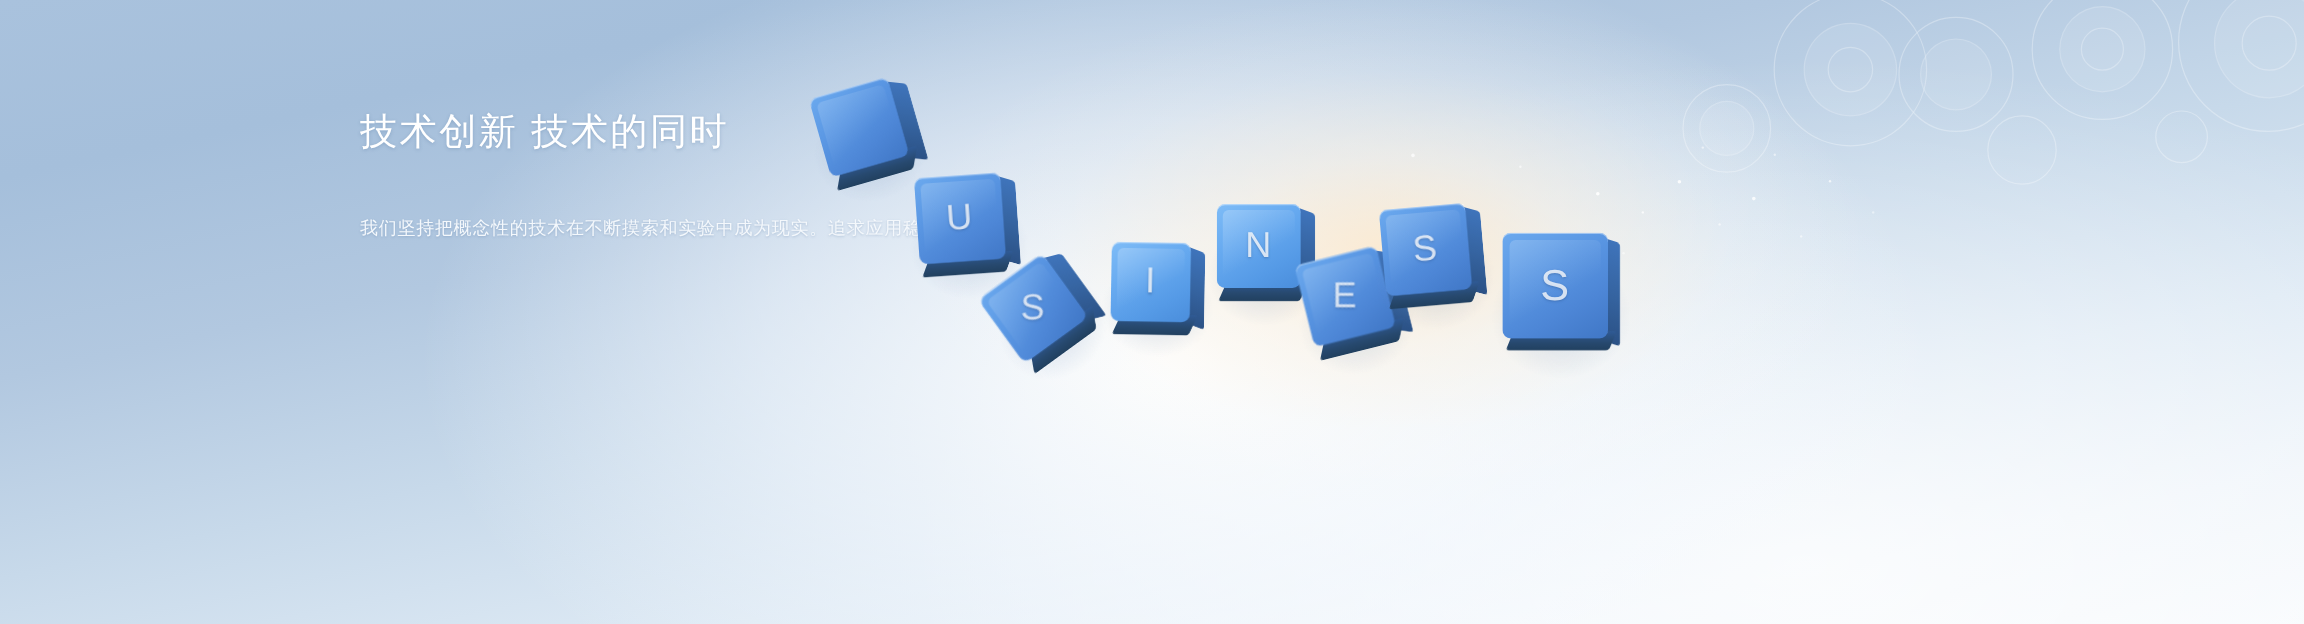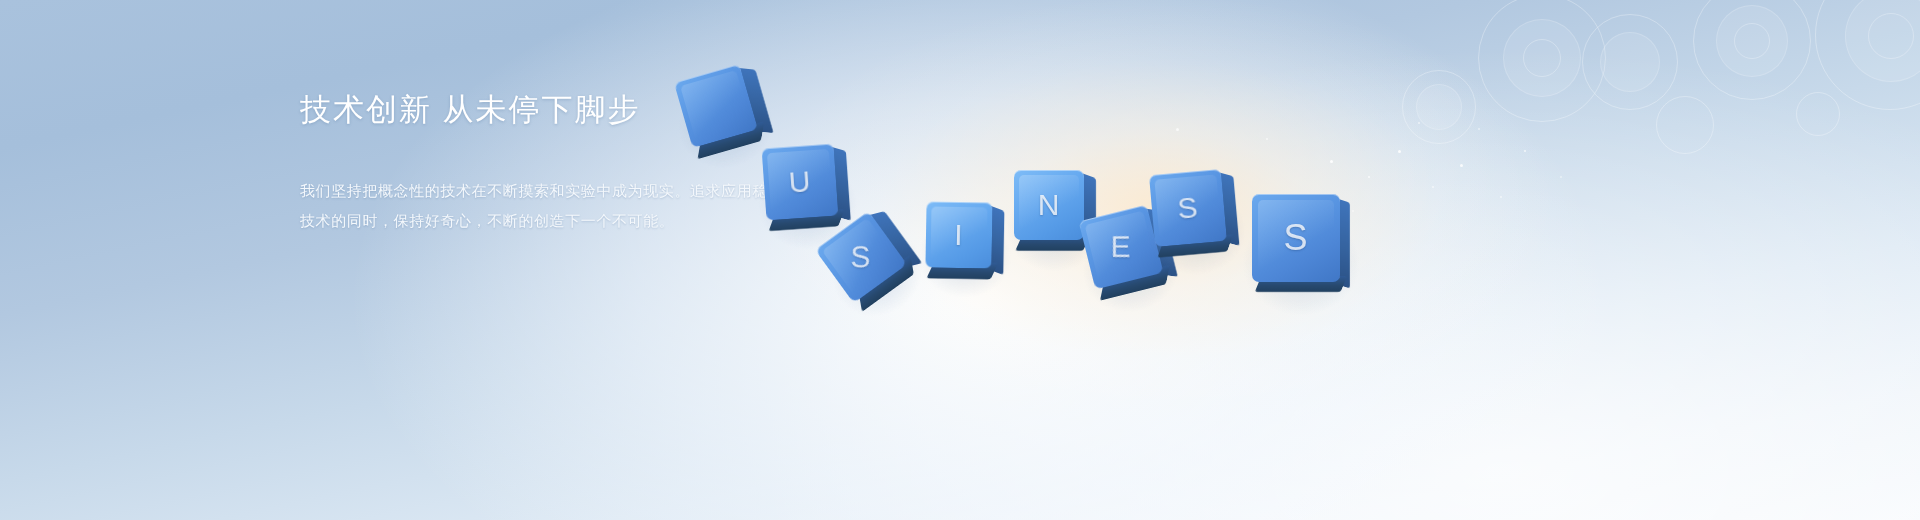--- a/index.html
+++ b/index.html
@@ -115,24 +115,23 @@
     <div class="dust" style="left:1352px; top:210px; width:2px;  height:2px;  opacity:.5;"></div>
     <div class="dust" style="left:1266px; top:138px; width:2px;  height:2px;  opacity:.6;"></div>
     <div class="dust" style="left:1418px; top:122px; width:2px;  height:2px;  opacity:.55;"></div>
     <div class="dust" style="left:1176px; top:128px; width:3px;  height:3px;  opacity:.7;"></div>
     <div class="dust" style="left:1218px; top:170px; width:2px;  height:2px;  opacity:.5;"></div>
     <div class="dust" style="left:1560px; top:176px; width:2px;  height:2px;  opacity:.45;"></div>
     <div class="dust" style="left:1478px; top:128px; width:2px;  height:2px;  opacity:.5;"></div>
   </div>
 
   <div class="copy">
-    <div class="headline">技术创新  从未停下脚步</div>
+    <div class="headline">技术创新  技术的同时</div>
     <div class="subcopy">
       <div class="subline">我们坚持把概念性的技术在不断摸索和实验中成为现实。追求应用稳定尖端</div>
-      <div class="subline">技术的同时，保持好奇心，不断的创造下一个不可能。</div>
     </div>
   </div>
 
   <div class="keys">
 
     <div class="key" style="left:682px; top:72px; width:68px; height:68px; transform:rotate(-16deg);">
       <div class="kc-shadow" style="left:-10px; top:12px; width:96px; height:86px;"></div>
       <div class="kc-side" style="left:62px; top:6px;  width:20px; height:66px; transform:skewY(22deg);"></div>
       <div class="kc-bottom" style="left:6px;  top:62px; width:66px; height:18px; transform:skewX(-26deg);"></div>
       <div class="kc-top">

